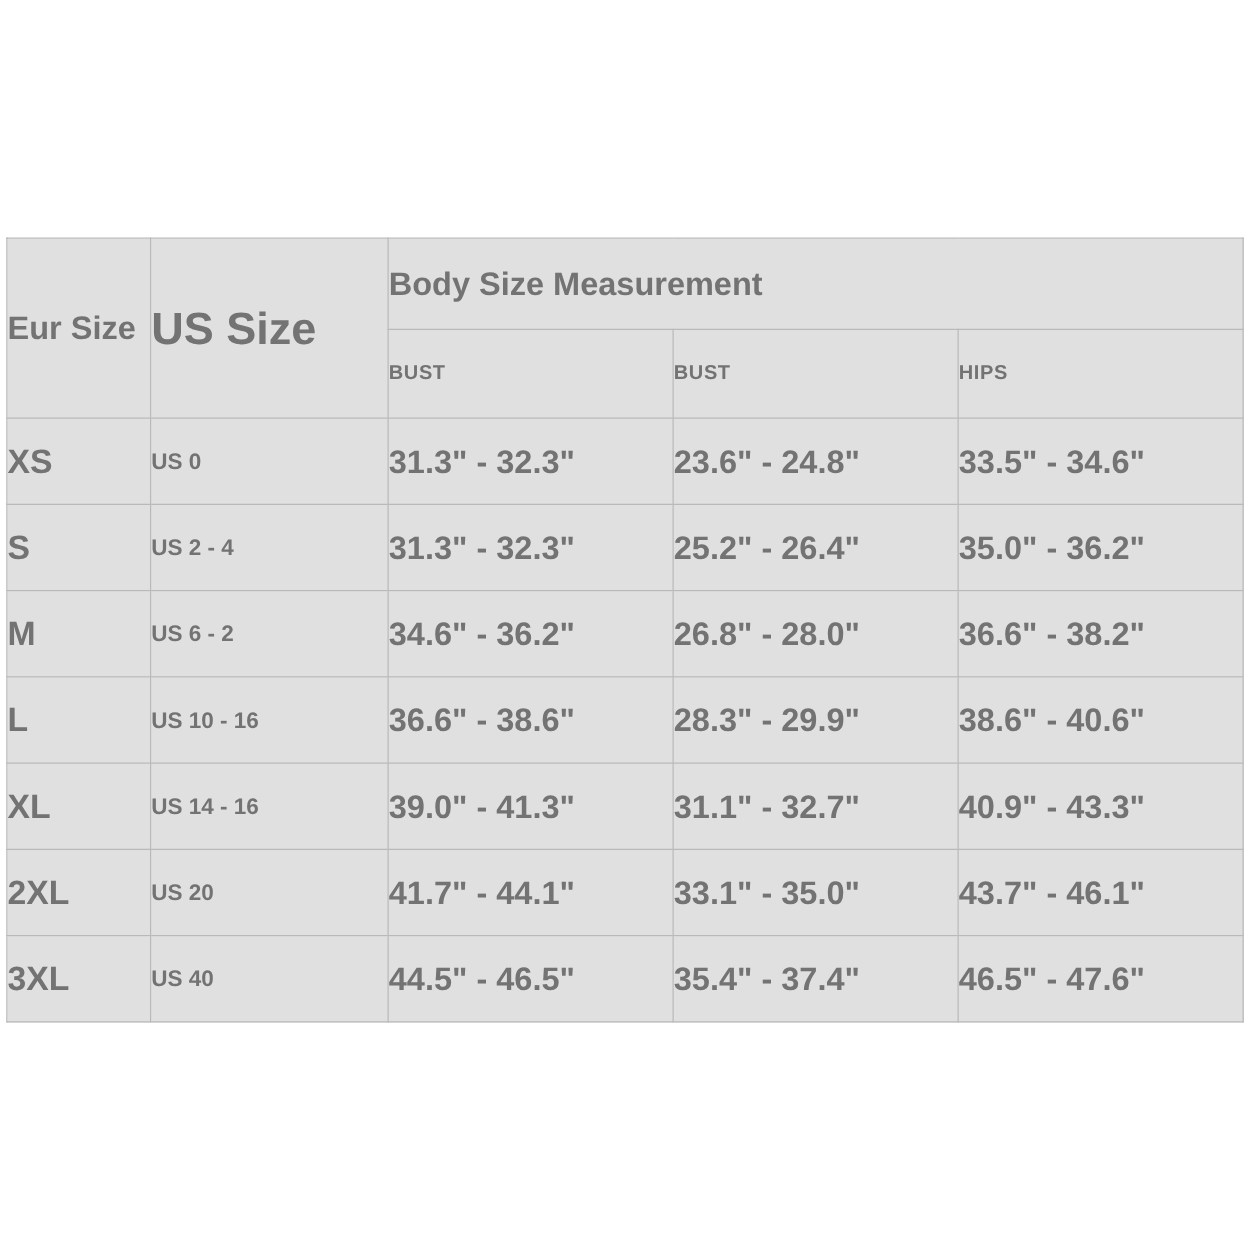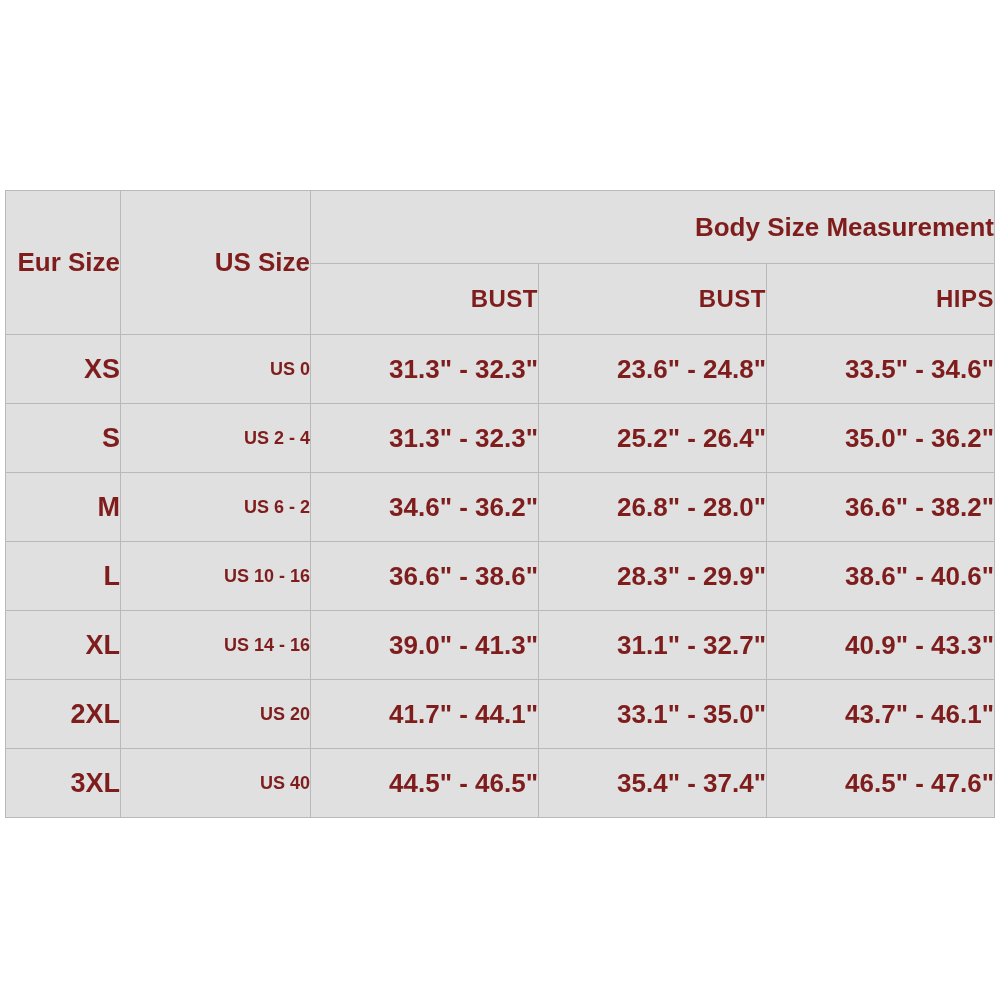--- a/index.html
+++ b/index.html
@@ -25,42 +25,42 @@
   }
   table.size-chart {
     border-collapse: collapse;
     width: 990px;
     table-layout: fixed;
     background: #ffffff;
   }
   table.size-chart td, table.size-chart th {
     border: 1px solid #b9b9b9;
     background: #e0e0e0;
-    color: #7f1d1d;
-    text-align: right;
+    color: #737373;
+    text-align: left;
     vertical-align: middle;
     padding: 0;
     font-weight: bold;
   }
   
   .col-eur { width: 115px; }
   .col-us  { width: 190px; }
   .col-m   { width: 228px; }
 
   .hdr-eur, .hdr-us {
-    font-size: 26px;
+    font-size: 36px;
     height: 142px;
   }
   .hdr-eur { font-size: 26px; margin-left: 16px; }
   .hdr-group {
     font-size: 26px;
     height: 72px;
   }
   .hdr-sub {
-    font-size: 24px;
+    font-size: 16px;
     height: 70px;
     letter-spacing: 0.5px;
   }
   .row-cell {
     height: 68px;
     font-size: 26px;
   }
   .cell-size { font-size: 27px; }
   .cell-us { font-size: 18px; font-weight: normal; }
   .cell-meas { font-size: 26px; font-weight: normal; }

